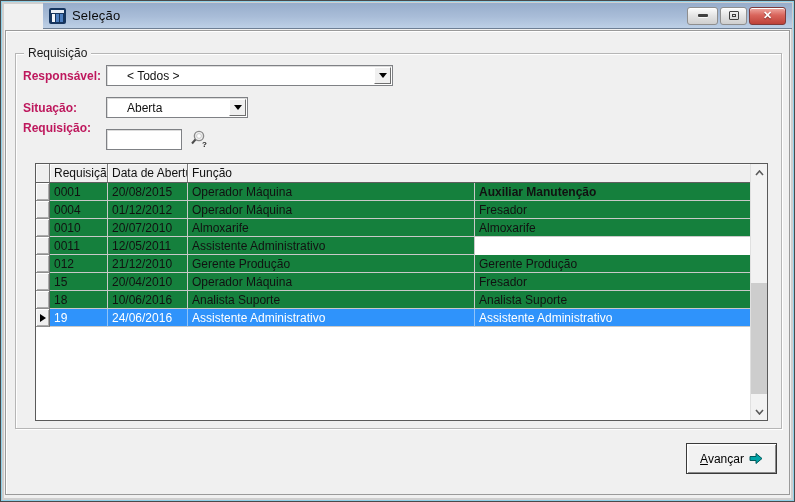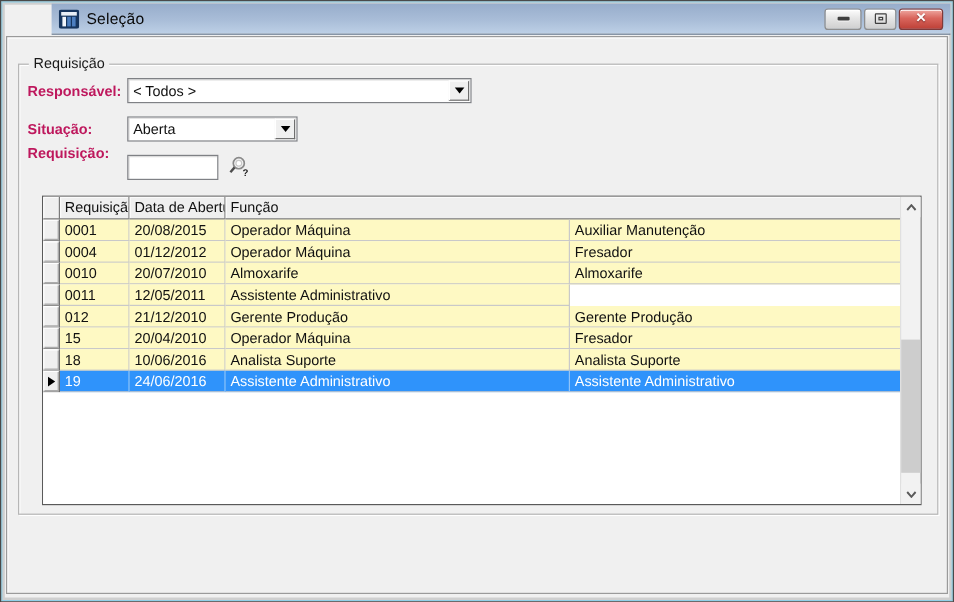--- a/index.html
+++ b/index.html
@@ -60,21 +60,21 @@
   }
 
   .flabel{ position:absolute; font-size:12px; color:#be185d;font-weight:bold; }
 
   .combo{
     position:absolute; height:21px; background:#FFFFFF;
     border:1px solid #7F8185;
     box-shadow: inset 1px 1px 0 #DCDCDC;
     display:flex; align-items:center;
   }
-  .combo .val{ flex:1; font-size:12px; padding-left:4px; color:#111; white-space:nowrap; overflow:hidden;}
+  .combo .val{ flex:1; font-size:12px; padding-left:20px; color:#111; white-space:nowrap; overflow:hidden;}
   .dd-btn{
     width:17px; height:17px; margin:1px;
     background:#F0F0F0;
     border:1px solid; border-color:#FFFFFF #6F6F6F #6F6F6F #FFFFFF;
     display:flex; align-items:center; justify-content:center;
   }
   .dd-arrow{ width:0; height:0; border-left:4px solid transparent; border-right:4px solid transparent; border-top:5px solid #000; }
 
   .textbox{
     position:absolute; height:21px; background:#FFFFFF;
@@ -92,21 +92,21 @@
   .grid-main{ flex:1; display:flex; flex-direction:column; background:#fff; overflow:hidden;}
   .grow{ display:flex; height:18px; flex:0 0 auto;}
   .grow.header{ height:19px; }
   .hcell{
     background:#EFEFEF; font-size:12px; color:#111;
     border-right:1px solid #7A7A7A; border-bottom:1px solid #5F5F5F;
     box-shadow: inset 1px 1px 0 #FBFBFB;
     padding-left:4px; display:flex; align-items:center; white-space:nowrap; overflow:hidden;
   }
   .cell{
-    font-size:12px; color:#111; background:#fef9c3;
+    font-size:12px; color:#111; background:#15803d;
     border-right:1px solid #C9C9C9; border-bottom:1px solid #C9C9C9;
     padding-left:4px; display:flex; align-items:center; white-space:nowrap; overflow:hidden;
   }
   .ind{
     background:#F0F0F0;
     border-right:1px solid #6E6E6E; border-bottom:1px solid #8F8F8F;
     box-shadow: inset 1px 1px 0 #FFFFFF, inset -1px -1px 0 #ABABAB;
     display:flex; align-items:center; justify-content:center;
   }
   .c0{ width:14px; flex:0 0 auto;} .c1{ width:58px; flex:0 0 auto;}
@@ -203,21 +203,21 @@
         <div class="hcell c1">Requisição</div>
         <div class="hcell c2">Data de Abertura</div>
         <div class="hcell c4" style="border-right:none;">Função</div>
       </div>
 
       <div class="grow">
         <div class="ind c0"></div>
         <div class="cell c1">0001</div>
         <div class="cell c2">20/08/2015</div>
         <div class="cell c3">Operador Máquina</div>
-        <div class="cell c4" style="border-right:none;">Auxiliar Manutenção</div>
+        <div class="cell c4" style="border-right:none;font-weight:bold;">Auxiliar Manutenção</div>
       </div>
 
       <div class="grow">
         <div class="ind c0"></div>
         <div class="cell c1">0004</div>
         <div class="cell c2">01/12/2012</div>
         <div class="cell c3">Operador Máquina</div>
         <div class="cell c4" style="border-right:none;">Fresador</div>
       </div>
 
@@ -281,14 +281,20 @@
       </div>
       <div class="sthumb"></div>
       <div class="sbtn down">
         <svg width="9" height="6" viewBox="0 0 9 6">
           <polyline points="1,1 4.5,5 8,1" fill="none" stroke="#5A5A5A" stroke-width="1.6"></polyline>
         </svg>
       </div>
     </div>
   </div>
 
+  <div class="next-btn">
+    <span><span class="accel">A</span><span>vançar</span></span>
+    <svg width="14" height="13" viewBox="0 0 14 13">
+      <polygon points="1,4.5 7,4.5 7,1.5 13,6.5 7,11.5 7,8.5 1,8.5" fill="#00A5A8" stroke="#005A5C" stroke-width="1"></polygon>
+    </svg>
+  </div>
 
 </div>
 
 </body></html>

